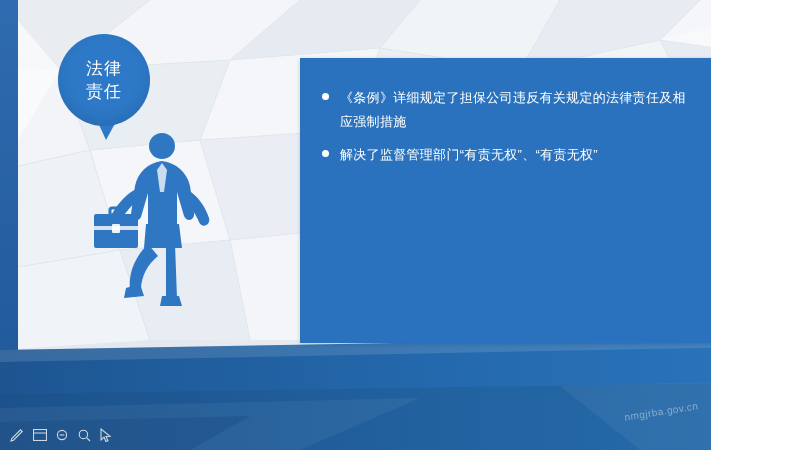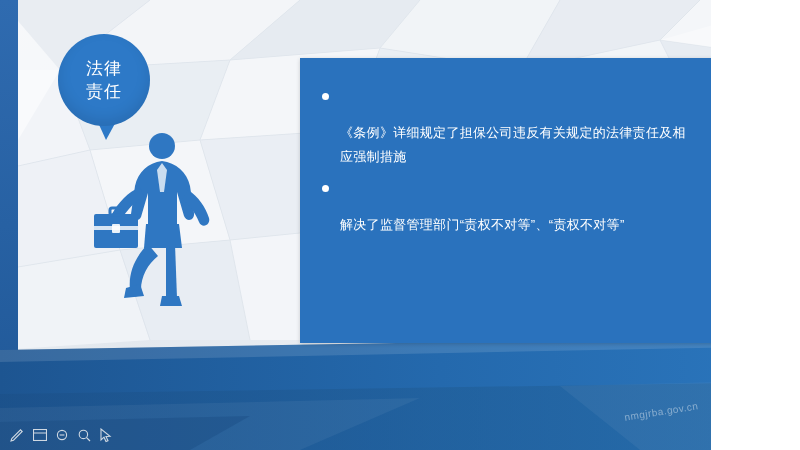--- a/index.html
+++ b/index.html
@@ -104,21 +104,20 @@
     height: 7px;
     border-radius: 50%;
     background: #ffffff;
     margin: 7px 11px 0 0;
   }
   .bullet-text {
     color: #ffffff;
     font-size: 13px;
     line-height: 24px;
     letter-spacing: 0.3px;
-    margin-top: 35px;
   }
 
   
   .figure {
     position: absolute;
     left: 78px;
     top: 130px;
     width: 160px;
     height: 190px;
     z-index: 4;
@@ -272,21 +271,21 @@
   <div class="panel">
     <div class="panel-inner">
 
       <div class="bullet-row">
         <span class="bullet-dot"></span>
         <span class="bullet-text">《条例》详细规定了担保公司违反有关规定的法律责任及相应强制措施</span>
       </div>
 
       <div class="bullet-row">
         <span class="bullet-dot"></span>
-        <span class="bullet-text">解决了监督管理部门“责权不对等”、“责权不对等”</span>
+        <span class="bullet-text">解决了监督管理部门“有责无权”、“有责无权”</span>
       </div>
 
 
     </div>
   </div>
 
   <div class="watermark">nmgjrba.gov.cn</div>
 
   <div class="pen-strip">
     <span>

